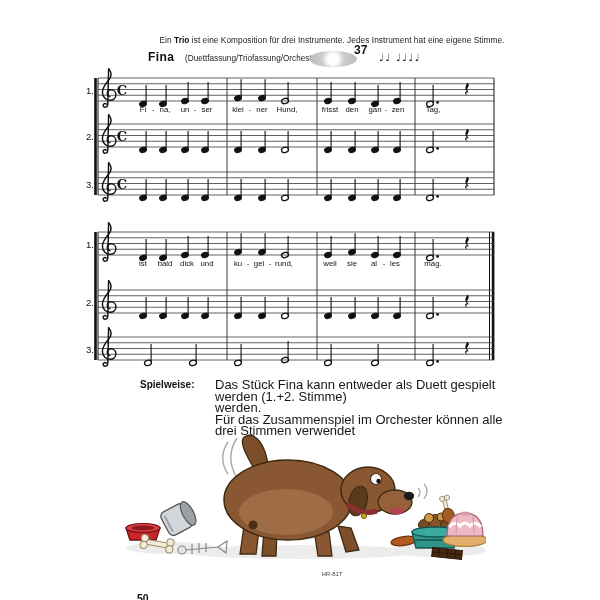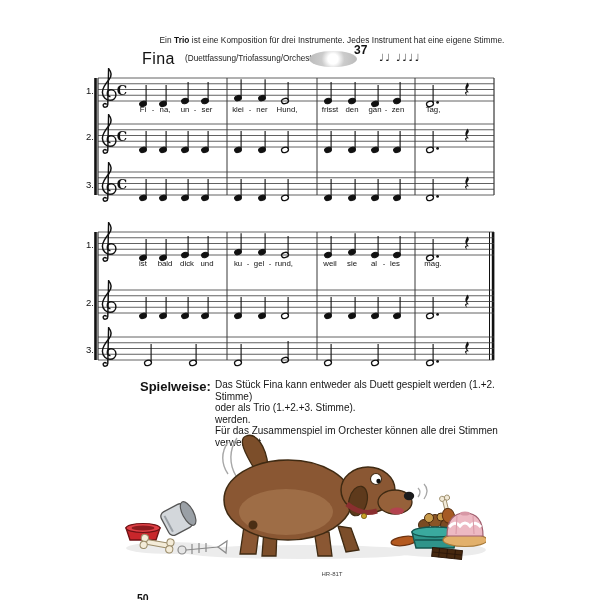--- a/index.html
+++ b/index.html
@@ -1,35 +1,35 @@
 <!DOCTYPE html>
 <html><head>
 <meta charset="utf-8">
 <style>
   html,body{margin:0;padding:0;background:#fff;}
   body{width:600px;height:600px;font-family:"Liberation Sans",sans-serif;color:#111;}
   .page{position:relative;width:600px;height:600px;background:#ffffff;overflow:hidden;}
   .abs{position:absolute;padding-left:32px;}
   .intro{top:27px;left:0;width:600px;text-align:center;font-size:8.3px;letter-spacing:.05px;color:#222;}
   .intro b{font-weight:bold;color:#111;}
-  .title{left:110px;top:50px;font-size:16px;font-weight:normal;letter-spacing:.4px;}
+  .title{left:116px;top:50px;font-size:12px;font-weight:bold;letter-spacing:.4px;}
   .subtitle{left:153px;top:54px;font-size:8.2px;color:#222;}
   .cd{left:309px;top:51px;width:16px;height:16px;border-radius:50%;
       background:radial-gradient(circle at 50% 50%, #ffffff 0 20%, #cccccc 45%, #b9b9b9 100%);}
   .track{left:322px;top:43px;font-size:12px;font-weight:bold;}
   .countin{left:347px;top:52px;font-size:10px;font-family:"DejaVu Sans",sans-serif;letter-spacing:1.5px;color:#222;}
   svg.music{position:absolute;left:86px;width:430px;overflow:visible;}
   #sys1{top:70px;height:142px;}
   #sys2{top:224px;height:152px;}
   .slabel{font:9.5px "Liberation Sans",sans-serif;fill:#111;}
   .tsig{font:bold 13px "DejaVu Serif",serif;fill:#111;text-anchor:middle;}
   .lyric{font:7.8px "Liberation Sans",sans-serif;fill:#111;}
   .clef{fill:none;stroke:#111;stroke-width:1.45;stroke-linecap:round;}
-  .sw-label{left:108px;top:379px;font-size:13px;font-weight:bold;}
-  .sw-text{left:183px;top:379px;width:312px;font-size:10px;line-height:11.6px;color:#161616;}
+  .sw-label{left:108px;top:379px;font-size:10px;font-weight:bold;}
+  .sw-text{left:183px;top:379px;width:312px;font-size:13px;line-height:11.6px;color:#161616;}
   .dog{position:absolute;left:116px;top:428px;width:370px;height:136px;}
   .pageno{left:105px;top:592px;font-size:10.5px;font-weight:bold;}
   .code{left:277px;top:571px;width:46px;text-align:center;font-size:6px;color:#444;}
 </style>
 </head>
 <body>
 
 <div class="page">
 
   <p class="abs intro"><span>Ein </span><b>Trio</b><span> ist eine Komposition für drei Instrumente. Jedes Instrument hat eine eigene Stimme.</span></p>
@@ -306,21 +306,20 @@
       <line x1="347.1" y1="137.875" x2="347.1" y2="119.875" stroke="#111" stroke-width="1.1"></line>
       <circle cx="351.6" cy="137.375" r="1.4" fill="#111"></circle>
       <g transform="translate(379,117.5)">
         <path d="M2.4,0 C3.6,1.8 4.6,2.6 3.0,4.8 C1.6,6.7 1.8,7.6 4.0,10.0 C1.2,9.3 0.4,10.6 2.2,13.2 C-0.8,11.4 -0.4,8.9 2.0,9.0 C-0.4,6.4 0.0,4.4 2.4,0 Z" fill="#111"></path>
       </g>
     </svg>
 
   <span class="abs sw-label">Spielweise:</span>
   <div class="abs sw-text">
     <div>Das Stück Fina kann entweder als Duett gespielt werden (1.+2. Stimme)</div>
-    <div>oder als Trio (1.+2.+3. Stimme).</div>
     <div>werden.</div>
     <div>Für das Zusammenspiel im Orchester können alle drei Stimmen verwendet</div>
   </div>
 
   <svg class="dog" viewBox="0 0 370 136" xmlns="http://www.w3.org/2000/svg">
 
     <g>
       <ellipse cx="185" cy="124" rx="118" ry="7" fill="#ececec"></ellipse>
       <ellipse cx="55" cy="120" rx="45" ry="6" fill="#ececec"></ellipse>
       <ellipse cx="322" cy="122" rx="48" ry="7" fill="#ececec"></ellipse>

